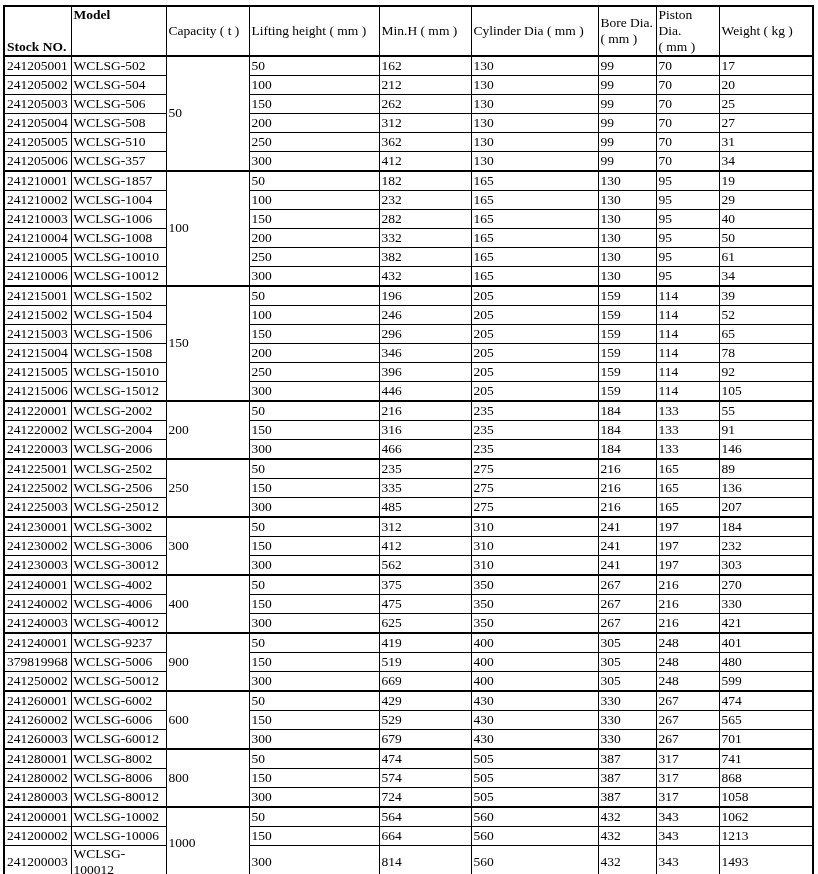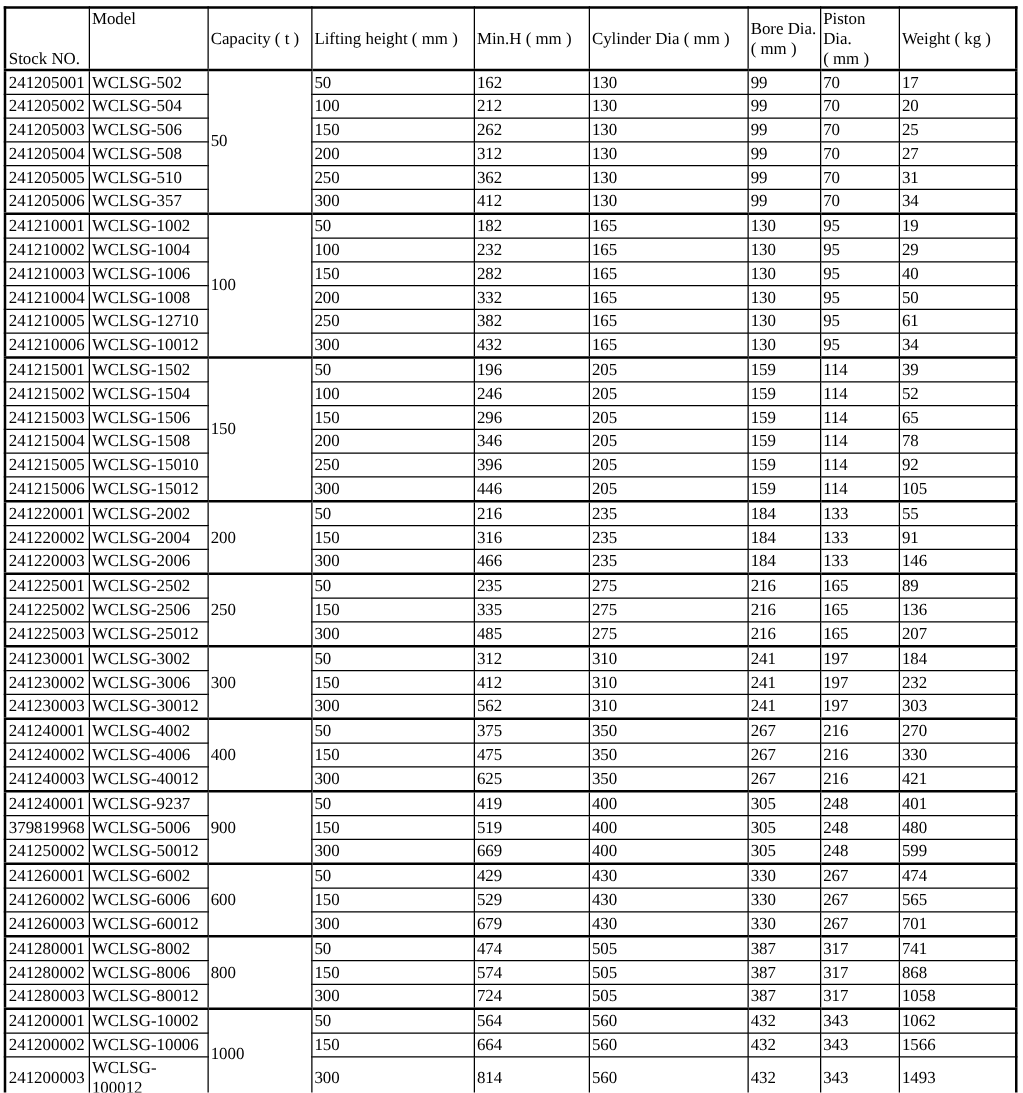--- a/index.html
+++ b/index.html
@@ -29,22 +29,22 @@
     font-weight: normal;
     text-align: left;
     overflow: hidden;
     line-height: 1.18;
   }
   thead th {
     height: 37px;
     border-bottom: 2px solid #000000;
     vertical-align: middle;
   }
-  th.vb { vertical-align: bottom; }
-  th.vt { vertical-align: top; }
+  th.vb { vertical-align: bottom; font-weight: bold; }
+  th.vt { vertical-align: top; font-weight: bold; }
   td {
     height: 18px;
     vertical-align: middle;
   }
   tr.group-start td { border-top: 2px solid #000000; }
   .pre { white-space: pre-line; }
 </style>
 </head>
 <body>
 
@@ -133,21 +133,21 @@
           <td class="pre">WCLSG-357</td>
           <td>300</td>
           <td>412</td>
           <td>130</td>
           <td>99</td>
           <td>70</td>
           <td>34</td>
         </tr>
         <tr class="group-start">
           <td>241210001</td>
-          <td class="pre">WCLSG-1002</td>
+          <td class="pre">WCLSG-1857</td>
           <td rowspan="6">100</td>
           <td>50</td>
           <td>182</td>
           <td>165</td>
           <td>130</td>
           <td>95</td>
           <td>19</td>
         </tr>
         <tr>
           <td>241210002</td>
@@ -174,21 +174,21 @@
           <td class="pre">WCLSG-1008</td>
           <td>200</td>
           <td>332</td>
           <td>165</td>
           <td>130</td>
           <td>95</td>
           <td>50</td>
         </tr>
         <tr>
           <td>241210005</td>
-          <td class="pre">WCLSG-12710</td>
+          <td class="pre">WCLSG-10010</td>
           <td>250</td>
           <td>382</td>
           <td>165</td>
           <td>130</td>
           <td>95</td>
           <td>61</td>
         </tr>
         <tr>
           <td>241210006</td>
           <td class="pre">WCLSG-10012</td>
@@ -489,21 +489,21 @@
           <td>1062</td>
         </tr>
         <tr>
           <td>241200002</td>
           <td class="pre">WCLSG-10006</td>
           <td>150</td>
           <td>664</td>
           <td>560</td>
           <td>432</td>
           <td>343</td>
-          <td>1566</td>
+          <td>1213</td>
         </tr>
         <tr>
           <td>241200003</td>
           <td class="pre">WCLSG-
 100012</td>
           <td>300</td>
           <td>814</td>
           <td>560</td>
           <td>432</td>
           <td>343</td>

